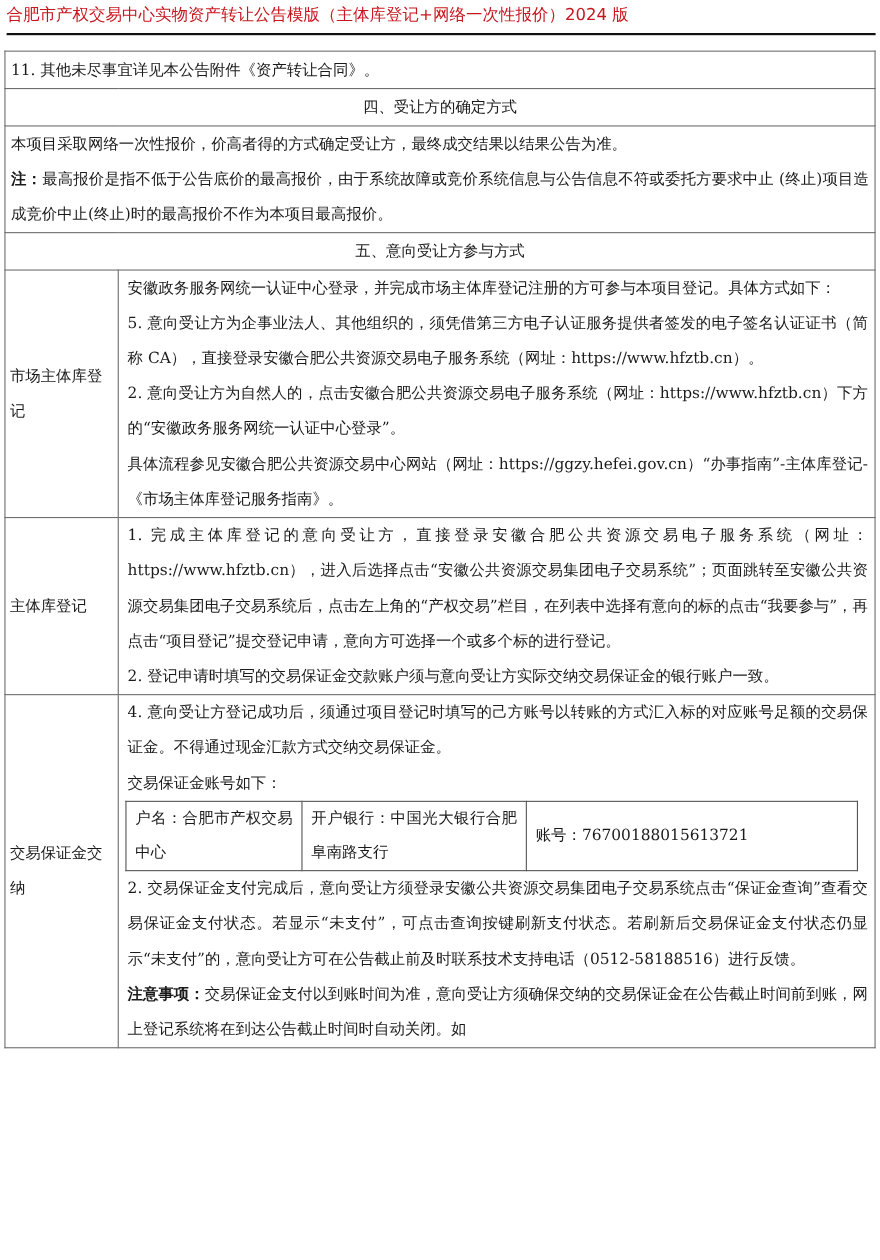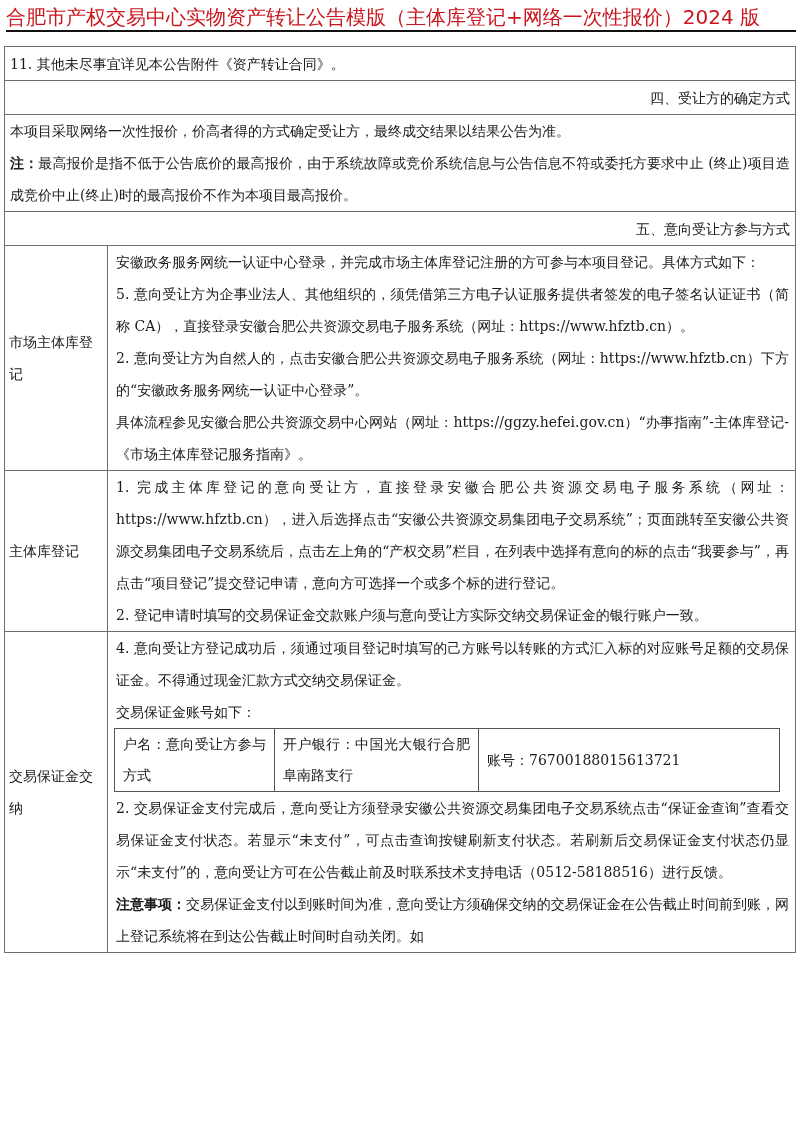--- a/index.html
+++ b/index.html
@@ -21,21 +21,21 @@
     top: 2px;
     width: 790px;
     height: 28px;
     border-bottom: 2px solid #111;
   }
   .doc-header-title {
     position: absolute;
     left: 0;
     top: 2px;
     font-family: "DejaVu Sans", "Liberation Sans", sans-serif;
-    font-size: 20px;
+    font-size: 15px;
     color: #c8161e;
     letter-spacing: 0px;
     white-space: nowrap;
   }
   .main-table {
     position: absolute;
     left: 4px;
     top: 46px;
     width: 792px;
     border-collapse: collapse;
@@ -45,21 +45,21 @@
   .main-table td {
     border: 1.5px solid #6e6e6e;
     padding: 0 5px;
     vertical-align: middle;
     line-height: 32px;
   }
   .col-label { width: 103px; }
   .col-content { width: auto; }
   .row-single td { height: 33px; }
   .section-title {
-    text-align: right;
+    text-align: center;
   }
   .label-cell {
     line-height: 30px;
     padding: 0 4px !important;
   }
   .content-cell {
     padding: 0 6px 0 8px !important;
     text-align: justify;
   }
   .para {
@@ -143,21 +143,21 @@
       <span class="para">4. 意向受让方登记成功后，须通过项目登记时填写的己方账号以转账的方式汇入标的对应账号足额的交易保证金。不得通过现金汇款方式交纳交易保证金。</span>
       <span class="para">交易保证金账号如下：</span>
       <table class="acct-table">
         <colgroup>
           <col class="acct-col-1">
           <col class="acct-col-2">
           <col class="acct-col-3">
         </colgroup>
         <tbody>
               <tr>
-          <td>户名：意向受让方参与方式</td>
+          <td>户名：合肥市产权交易中心</td>
           <td>开户银行：中国光大银行合肥阜南路支行</td>
           <td>账号：76700188015613721</td>
         </tr>
       </tbody>
           </table>
       <span class="para">2. 交易保证金支付完成后，意向受让方须登录安徽公共资源交易集团电子交易系统点击“保证金查询”查看交易保证金支付状态。若显示“未支付”，可点击查询按键刷新支付状态。若刷新后交易保证金支付状态仍显示“未支付”的，意向受让方可在公告截止前及时联系技术支持电话（0512-58188516）进行反馈。</span>
       <span class="para"><span class="bold">注意事项：</span><span>交易保证金支付以到账时间为准，意向受让方须确保交纳的交易保证金在公告截止时间前到账，网上登记系统将在到达公告截止时间时自动关闭。如</span></span>
     </td>
   </tr>
 </tbody>

